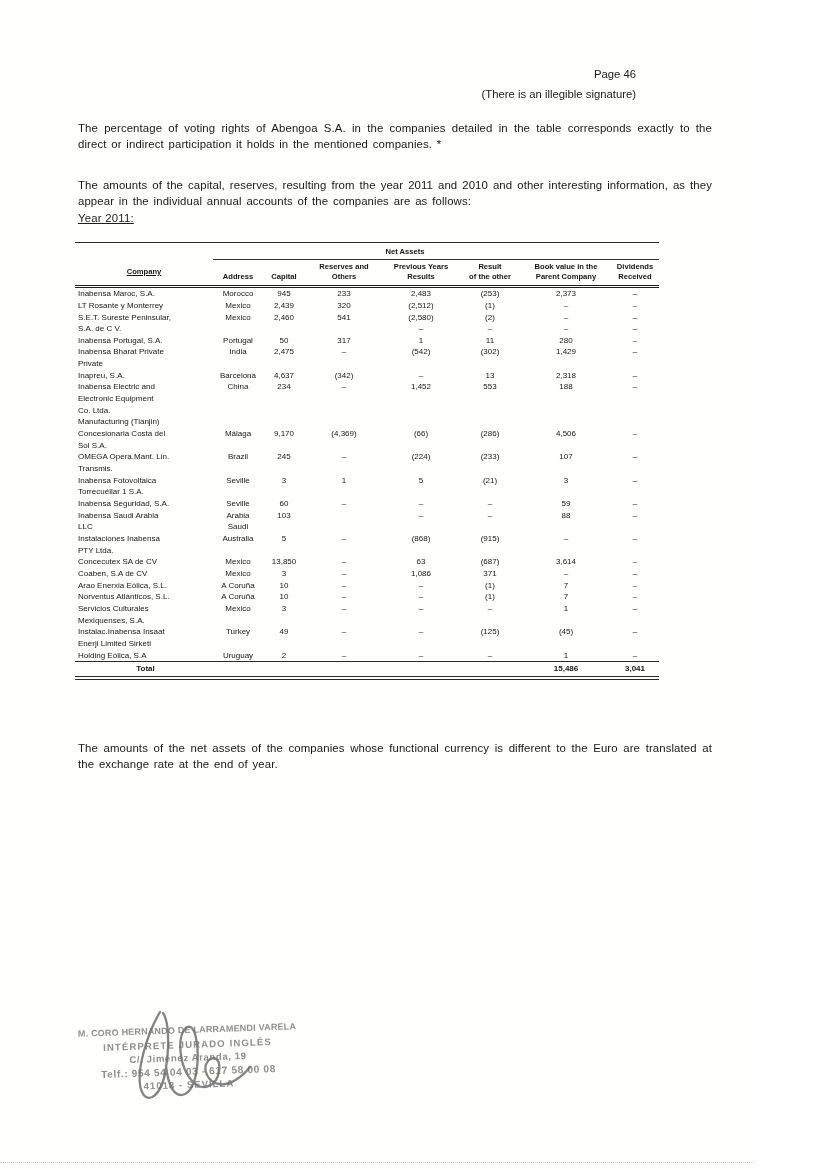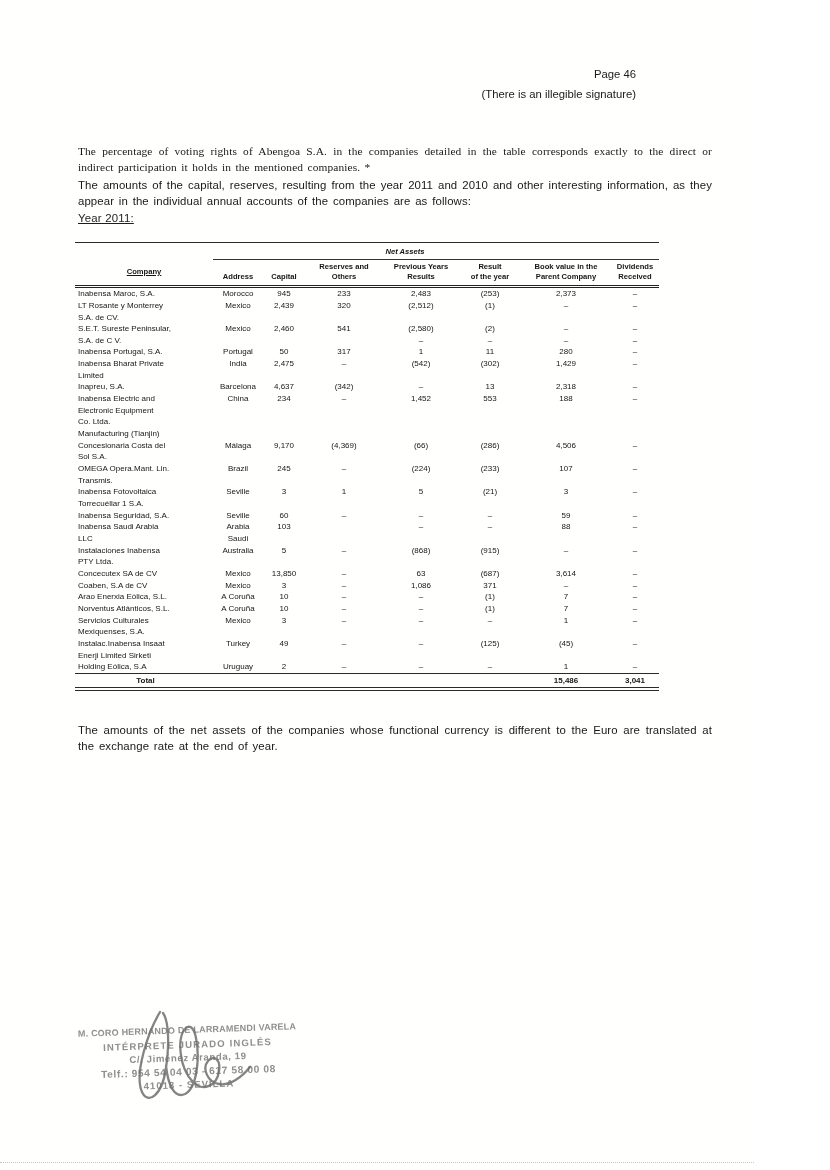--- a/index.html
+++ b/index.html
@@ -2,32 +2,32 @@
 <html><head>
 <meta charset="utf-8">
 <style>
   html,body{margin:0;padding:0;background:#ffffff;}
   .page{
     position:relative;width:754px;height:1170px;background:#fffffe;
     font-family:"Liberation Sans","DejaVu Sans",sans-serif;color:#1e1e1e;overflow:hidden;
   }
   .hdr{position:absolute;top:64px;right:118px;text-align:right;font-size:11.3px;line-height:20px;color:#1a1a1a;}
   .para{position:absolute;left:78px;width:634px;font-size:11.4px;line-height:15.8px;text-align:justify;color:#181818;letter-spacing:.1px;word-spacing:1.5px;}
-  #p1{top:133px;font-family:Liberation Serif, serif;}
+  #p1{top:110px;}
   #p2{top:167px;}
-  #p3{top:712px;}
+  #p3{top:730px;}
   .year{position:absolute;left:78px;top:212px;font-size:11.4px;text-decoration:underline;letter-spacing:.2px;}
   
   table.fin{
     position:absolute;left:75px;top:242px;width:584px;border-collapse:collapse;table-layout:fixed;
     font-size:8px;color:#161616;
   }
   table.fin th,table.fin td{padding:0;margin:0;vertical-align:top;}
   tr.grp th{border-top:1.6px solid #2a2a2a;height:16px;font-size:7.6px;font-weight:bold;vertical-align:middle;}
-  tr.grp th.span{border-bottom:1px solid #333;text-align:center;padding-right:62px;font-style:italic;}
+  tr.grp th.span{border-bottom:1px solid #333;text-align:center;padding-right:62px;}
   tr.cols th{font-size:7.6px;font-weight:bold;line-height:9.6px;white-space:pre-line;text-align:center;vertical-align:bottom;padding:2px 0 4px 0;border-bottom:3px double #222;}
   tr.cols th:first-child{vertical-align:middle;text-decoration:underline;}
   table.fin td{line-height:11.65px;text-align:center;overflow:hidden;white-space:nowrap;}
   table.fin td:first-child{text-align:left;padding-left:3px;}
   tr.rule-below td{border-bottom:1.4px solid #2a2a2a;margin-left:32px;}
   tr.total-row td{font-weight:bold;border-bottom:4px double #2a2a2a;line-height:13.5px;}
   tr.total-row td:first-child{text-align:center;}
   
   .stamp{
     position:absolute;left:62px;top:1024px;width:252px;text-align:center;
@@ -76,21 +76,21 @@
       </tr>
       <tr class="cols">
         <th>Company</th>
         <th>Address</th>
         <th>Capital</th>
         <th>Reserves and
 Others</th>
         <th>Previous Years
 Results</th>
         <th>Result
-of the year</th>
+of the other</th>
         <th>Book value in the
 Parent Company</th>
         <th>Dividends
 Received</th>
       </tr>
     </thead>
     <tbody id="tbody">
         <tr>
           <td>Inabensa Maroc, S.A.</td>
           <td>Morocco</td>
@@ -105,30 +105,20 @@
           <td>LT Rosante y Monterrey</td>
           <td>Mexico</td>
           <td>2,439</td>
           <td>320</td>
           <td>(2,512)</td>
           <td>(1)</td>
           <td>–</td>
           <td>–</td>
         </tr>
         <tr>
-          <td>S.A. de CV.</td>
-          <td></td>
-          <td></td>
-          <td></td>
-          <td></td>
-          <td></td>
-          <td></td>
-          <td></td>
-        </tr>
-        <tr>
           <td>S.E.T. Sureste Peninsular,</td>
           <td>Mexico</td>
           <td>2,460</td>
           <td>541</td>
           <td>(2,580)</td>
           <td>(2)</td>
           <td>–</td>
           <td>–</td>
         </tr>
         <tr>
@@ -155,21 +145,21 @@
           <td>Inabensa Bharat Private</td>
           <td>India</td>
           <td>2,475</td>
           <td>–</td>
           <td>(542)</td>
           <td>(302)</td>
           <td>1,429</td>
           <td>–</td>
         </tr>
         <tr>
-          <td>Limited</td>
+          <td>Private</td>
           <td></td>
           <td></td>
           <td></td>
           <td></td>
           <td></td>
           <td></td>
           <td></td>
         </tr>
         <tr>
           <td>Inapreu, S.A.</td>

